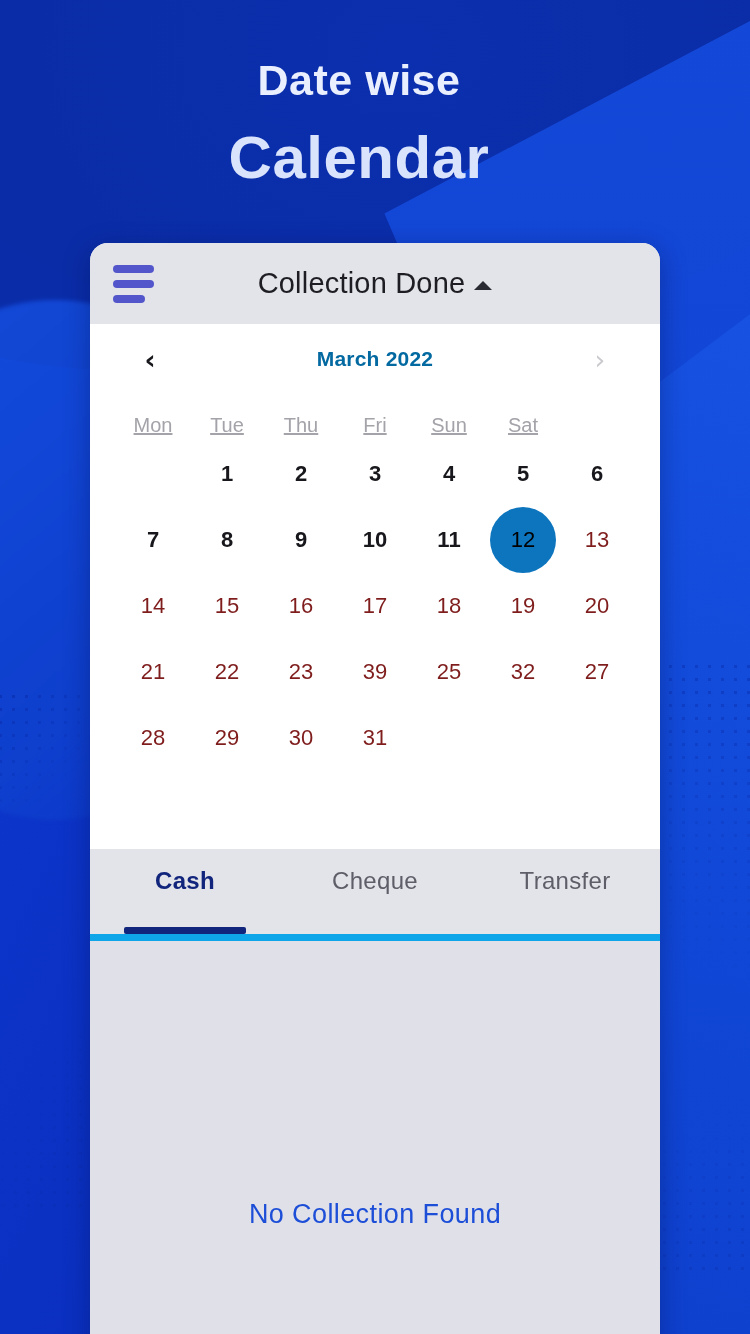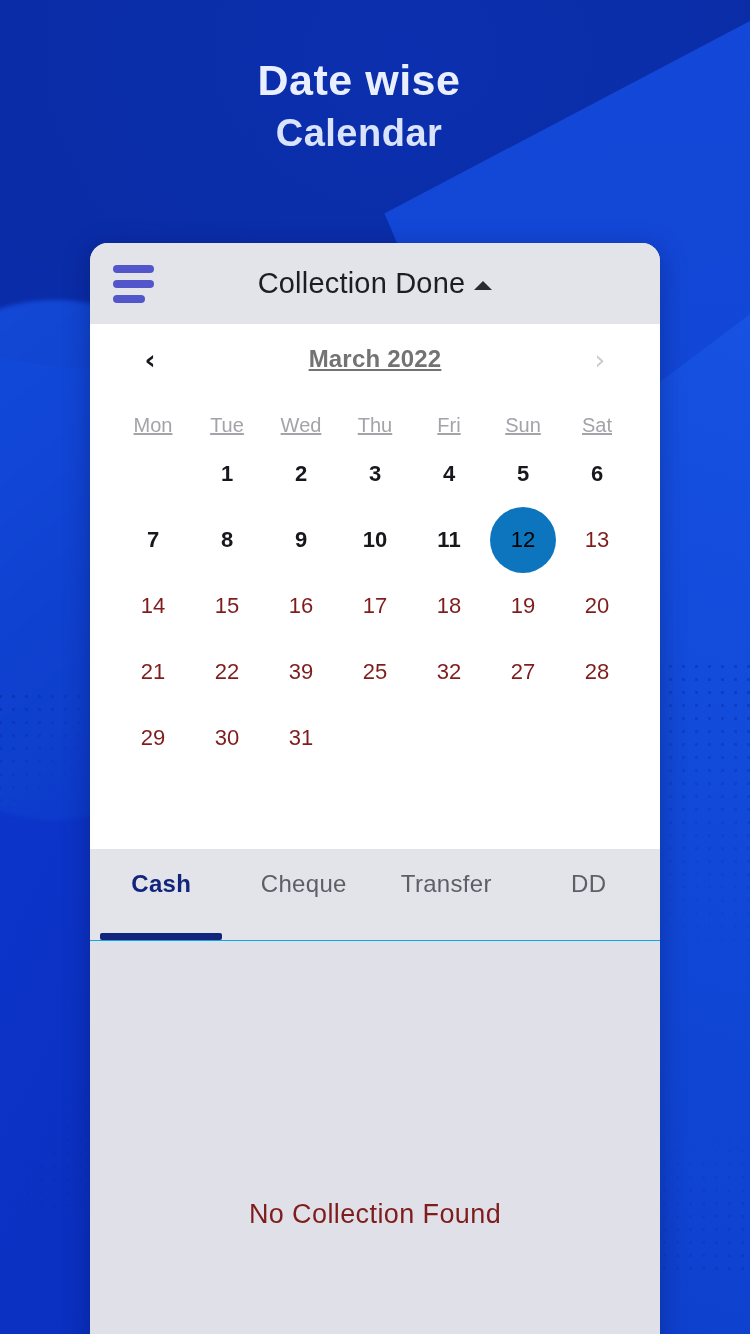--- a/index.html
+++ b/index.html
@@ -72,21 +72,21 @@
                 -webkit-mask-image:linear-gradient(160deg,transparent 20%,#000 90%);
                 mask-image:linear-gradient(160deg,transparent 20%,#000 90%); }
 
   
   .hero {
     position:absolute; top:56px; left:0; width:718px;
     text-align:center; color:#EAF0FF;
     letter-spacing:.5px;
   }
   .hero-l1 { font-size:43px; font-weight:700; line-height:1.12; color:#E9EFFE; }
-  .hero-l2 { font-size:38px; font-weight:700; line-height:1.12; color:#D9E4FC; margin-top:8px; }
+  .hero-l2 { font-size:60px; font-weight:700; line-height:1.12; color:#D9E4FC; margin-top:20px; }
 
   
   .card {
     position:absolute; left:90px; top:243px;
     width:570px; height:1307px;
     background:#E0E1E8;
     border-radius:18px 18px 0 0;
     box-shadow:0 6px 26px rgba(3,16,70,.34);
     overflow:hidden;
     display:flex; flex-direction:column;
@@ -135,21 +135,21 @@
     display:flex; align-items:center; justify-content:space-between;
     padding:8px 14px 0 14px;
   }
   .chev {
     font-size:27px; line-height:1; font-weight:700;
     width:40px; text-align:center; cursor:pointer;
     font-family:"DejaVu Sans", sans-serif;
   }
   .chev-prev { color:#17171C; }
   .chev-next { color:#C9C9CE; font-weight:400; }
-  .cal-month { font-size:24px; font-weight:700; color:#737373; letter-spacing:.2px;text-decoration:underline; }
+  .cal-month { font-size:21px; font-weight:700; color:#0369a1; letter-spacing:.2px; }
 
   .grid { display:grid; grid-template-columns:repeat(7,1fr); }
   .dow {
     text-align:center; font-size:20px; color:#A3A3A9; font-weight:400;
     padding:28px 0 4px 0;
     text-decoration:underline;
   }
   .daycell {
     height:66px;
     display:flex; align-items:center; justify-content:center;
@@ -163,21 +163,21 @@
   .daynum.past     { color:#17171C; }
   .daynum.future   { color:#7f1d1d; font-weight:400; }
   .daynum.selected { background:#0C75BE; color:#000000; font-weight:500; }
   .daynum.empty    { cursor:default; }
 
   
   .tabs {
     flex:0 0 92px;
     background:#E3E4EA;
     display:flex; align-items:flex-end;
-    border-bottom:1px solid #0ea5e9;
+    border-bottom:7px solid #0ea5e9;
   }
   .tab {
     flex:1;
     height:100%;
     display:flex; flex-direction:column; align-items:center; justify-content:center;
     position:relative;
     cursor:pointer;
   }
   .tab-label { font-size:24px; font-weight:500; color:#5E5E68; letter-spacing:.3px; padding-bottom:22px; }
   .tab.active .tab-label { color:#12257C; font-weight:700; }
@@ -188,21 +188,21 @@
 
   
   .content {
     flex:1;
     background:#E0E1E8;
     position:relative;
   }
   .empty-msg {
     position:absolute; top:258px; left:0; width:100%;
     text-align:center;
-    font-size:27px; color:#7f1d1d; font-weight:400; letter-spacing:.4px;
+    font-size:27px; color:#1d4ed8; font-weight:400; letter-spacing:.4px;
   }
 </style>
 </head>
 <body>
 
 <div class="bg-root">
   <div class="bg-base"></div>
   <div class="bg-blob-dark2"></div>
   <div class="bg-blob-dark"></div>
   <div class="bg-wedge-right"></div>
@@ -237,21 +237,20 @@
 
     <div class="cal-nav">
       <div class="chev chev-prev">‹</div>
       <div class="cal-month">March 2022</div>
       <div class="chev chev-next">›</div>
     </div>
 
     <div class="grid">
       <div class="dow">Mon</div>
       <div class="dow">Tue</div>
-      <div class="dow">Wed</div>
       <div class="dow">Thu</div>
       <div class="dow">Fri</div>
       <div class="dow">Sun</div>
       <div class="dow">Sat</div>
     </div>
 
     <div class="grid" id="calendar-days">
         <div class="daycell">
           <div class="daynum empty"></div>
         </div>
@@ -313,20 +312,23 @@
           <div class="daynum future">19</div>
         </div>
         <div class="daycell">
           <div class="daynum future">20</div>
         </div>
         <div class="daycell">
           <div class="daynum future">21</div>
         </div>
         <div class="daycell">
           <div class="daynum future">22</div>
+        </div>
+        <div class="daycell">
+          <div class="daynum future">23</div>
         </div>
         <div class="daycell">
           <div class="daynum future">39</div>
         </div>
         <div class="daycell">
           <div class="daynum future">25</div>
         </div>
         <div class="daycell">
           <div class="daynum future">32</div>
         </div>
@@ -360,22 +362,19 @@
   <div class="tabs" id="tab-bar">
       <div class="tab active">
         <div class="tab-label">Cash</div>
       </div>
       <div class="tab">
         <div class="tab-label">Cheque</div>
       </div>
       <div class="tab">
         <div class="tab-label">Transfer</div>
       </div>
-      <div class="tab">
-        <div class="tab-label">DD</div>
-      </div>
     </div>
 
   <div class="content">
     <div class="empty-msg">No Collection Found</div>
   </div>
 
 </div>
 
 </body></html>

